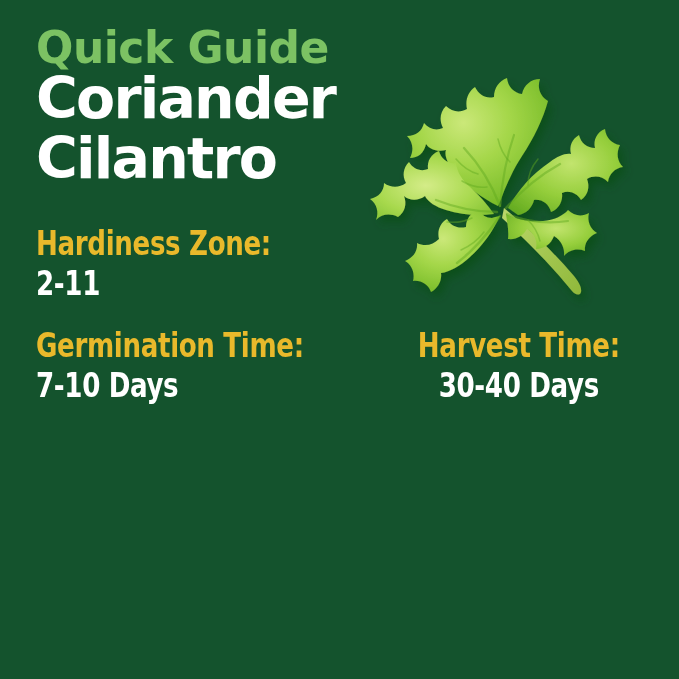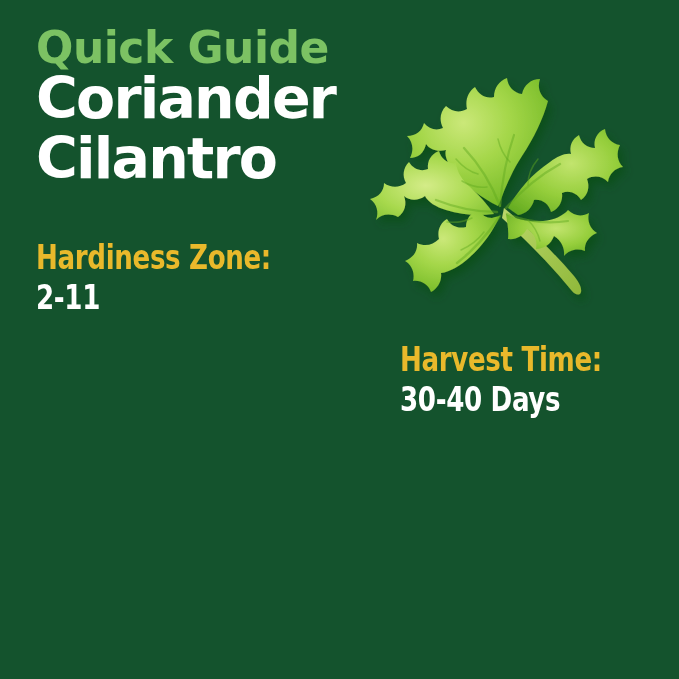--- a/index.html
+++ b/index.html
@@ -54,33 +54,33 @@
     top: 22px;
     width: 310px;
     height: 300px;
     pointer-events: none;
   }
 
   
   #spec-grid {
     position: absolute;
     left: 0;
-    top: 238px;
+    top: 224px;
     width: 570px;
   }
   .spec-row {
     position: relative;
     height: 102px;
   }
   .spec-cell {
     position: absolute;
     top: 0;
   }
   .spec-cell.col-left  { left: 36px;  width: 350px; }
-  .spec-cell.col-right { left: 400px; width: 270px; }
+  .spec-cell.col-right { left: 400px; width: 270px; text-align: center; }
 
   .spec-label {
     font-family: "DejaVu Sans Condensed", "Liberation Sans Narrow", "Liberation Sans", sans-serif;
     font-weight: 700;
     font-size: 33px;
     line-height: 40px;
     letter-spacing: -0.4px;
     color: #e9b92b;
     white-space: nowrap;
     transform: scaleX(0.88);
@@ -246,20 +246,24 @@
   </div>
 
   <div id="spec-grid">
       <div class="spec-row">
         <div class="spec-cell col-left">
           <div class="spec-label">Hardiness Zone:</div>
           <div class="spec-value">2-11</div>
         </div>
       </div>
       <div class="spec-row">
+        <div class="spec-cell col-left">
+          <div class="spec-label">Germination Time:</div>
+          <div class="spec-value">7-10 Days</div>
+        </div>
         <div class="spec-cell col-right">
           <div class="spec-label">Harvest Time:</div>
           <div class="spec-value">30-40 Days</div>
         </div>
       </div>
       <div class="spec-row">
       </div>
     </div>
 
 </div>

